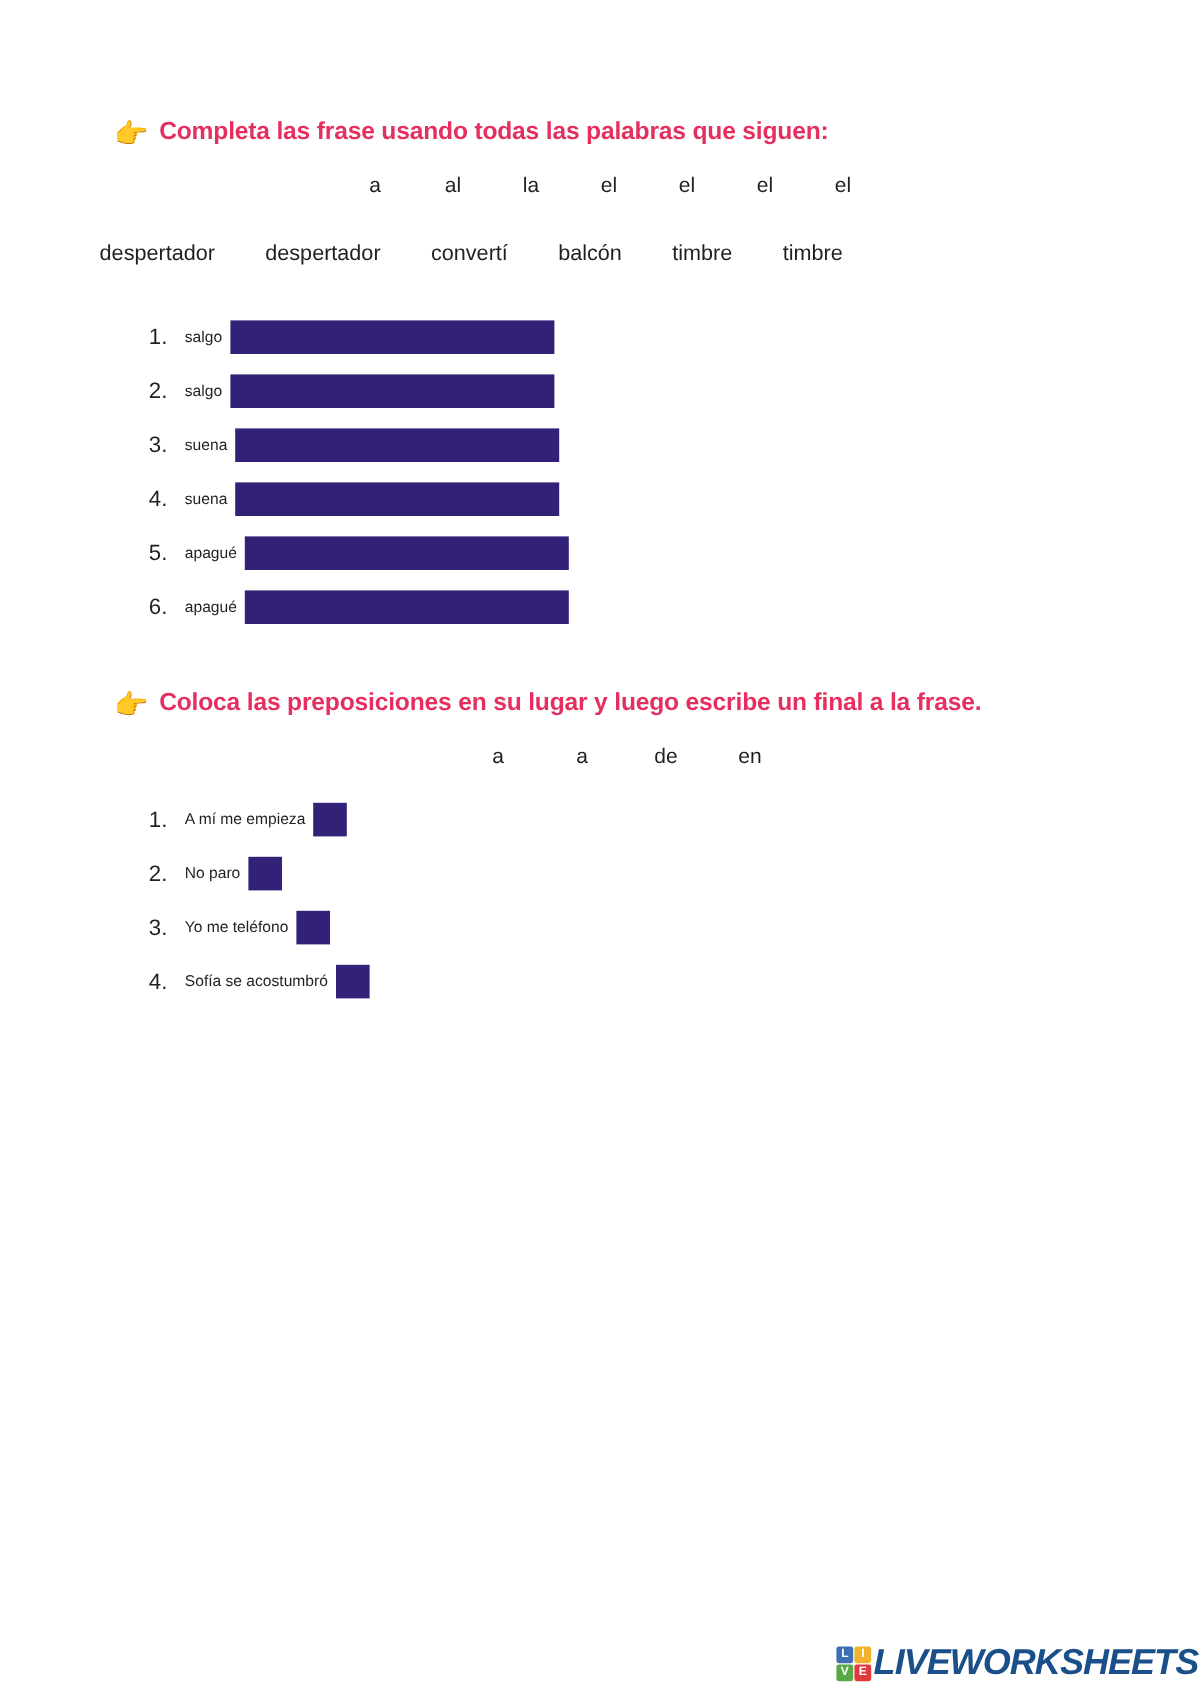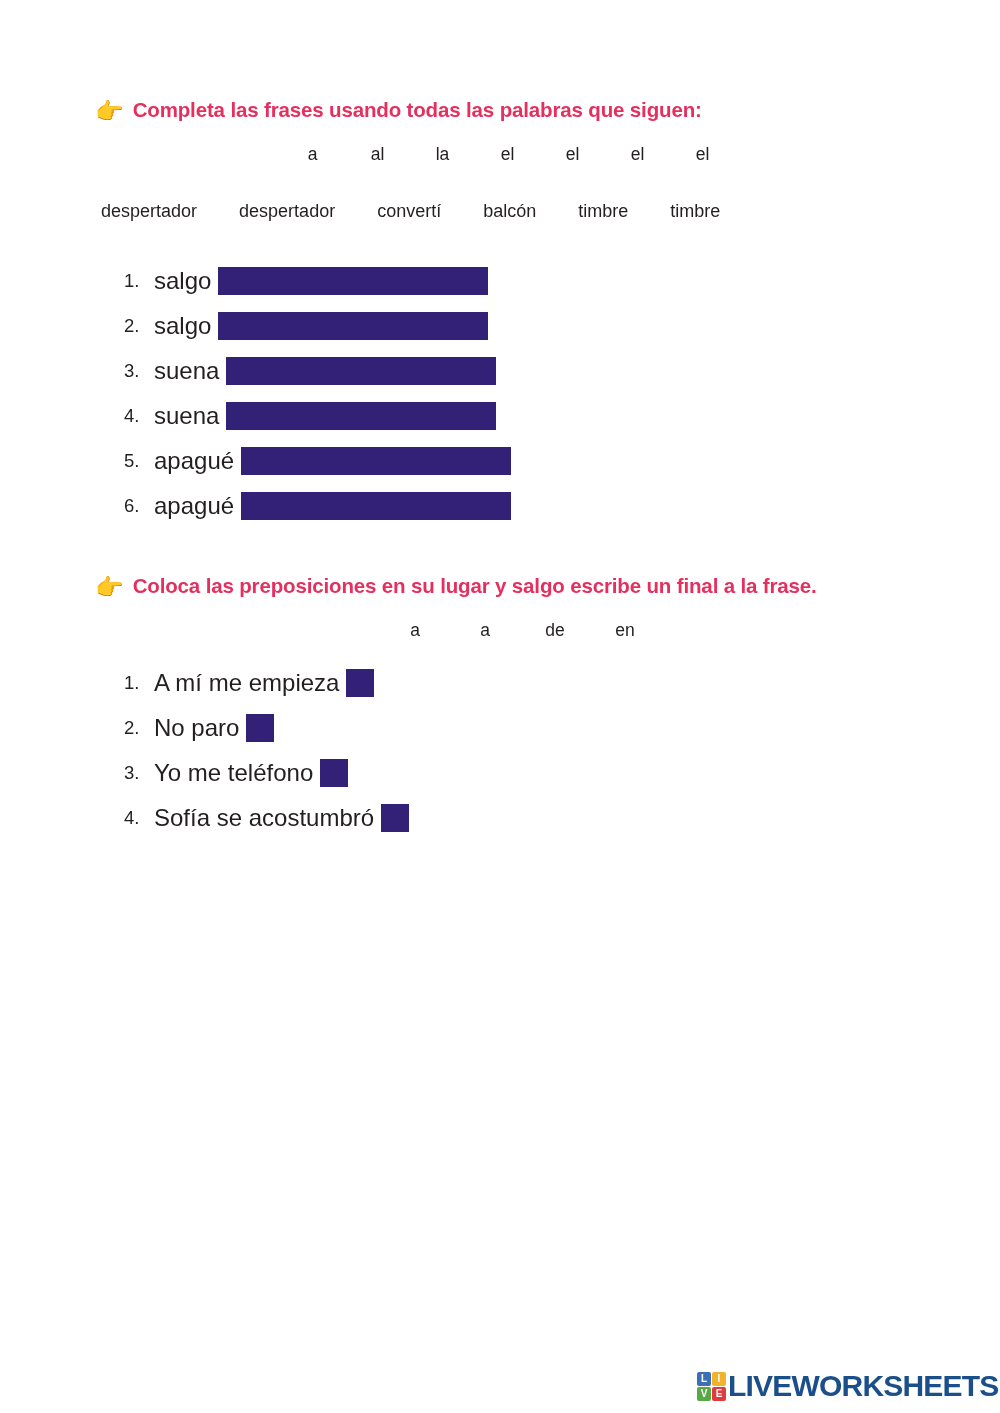--- a/index.html
+++ b/index.html
@@ -54,21 +54,21 @@
     display: flex;
     white-space: nowrap;
     font-size: 17.5px;
     color: #231f20;
   }
   .wordbank .word { display: inline-block; text-align: center; }
 
   #wordbank-articles { left: 280px; top: 144px; }
   #wordbank-articles .word { width: 65px; }
 
-  #wordbank-nouns { left: 101px; top: 201px; font-size: 18px; }
+  #wordbank-nouns { left: 83px; top: 201px; font-size: 18px; }
   #wordbank-nouns .word { margin-right: 42px; }
   #wordbank-nouns .word:last-child { margin-right: 2px; }
 
   #wordbank-preps { left: 380px; top: 620px; }
   #wordbank-preps .word { width: 70px; }
 
   
   .exercise { position: absolute; }
   #exercise-1 { left: 124px; top: 258px; }
   #exercise-2 { left: 124px; top: 660px; }
@@ -81,21 +81,21 @@
   #exercise-1 .ex-row { height: 45px; }
   #exercise-2 .ex-row { height: 45px; }
 
   .ex-num {
     font-size: 18.5px;
     color: #231f20;
     width: 30px;
     flex: 0 0 30px;
   }
   .ex-text {
-    font-size: 24px;
+    font-size: 13px;
     color: #231f20;
     margin-right: 7px;
   }
 
   .answer-box {
     display: inline-block;
     background: #332178;
     border: none;
     outline: none;
     vertical-align: middle;
@@ -132,30 +132,31 @@
   .tile-i { background: #f2b32c; }
   .tile-v { background: #58a846; }
   .tile-e { background: #e03a3e; }
 
   .logo-word {
     font-size: 30px;
     font-weight: 700;
     color: #1b4f8a;
     letter-spacing: -0.8px;
     line-height: 1;
+    font-style: italic;
   }
 </style>
 </head>
 <body>
 
 <div class="sheet">
 
   <div class="instruction" id="instruction-1">
     <span class="hand-icon">👉</span>
-    <span class="txt">Completa las frases usando todas las palabras que siguen:</span>
+    <span class="txt">Completa las frase usando todas las palabras que siguen:</span>
   </div>
 
   <div class="wordbank" id="wordbank-articles">
     <span class="word">a</span>
     <span class="word">al</span>
     <span class="word">la</span>
     <span class="word">el</span>
     <span class="word">el</span>
     <span class="word">el</span>
     <span class="word">el</span>
@@ -198,21 +199,21 @@
     </div>
     <div class="ex-row">
       <span class="ex-num">6.</span>
       <span class="ex-text">apagué</span>
       <span class="answer-box long"></span>
     </div>
   </div>
 
   <div class="instruction" id="instruction-2">
     <span class="hand-icon">👉</span>
-    <span class="txt">Coloca las preposiciones en su lugar y salgo escribe un final a la frase.</span>
+    <span class="txt">Coloca las preposiciones en su lugar y luego escribe un final a la frase.</span>
   </div>
 
   <div class="wordbank" id="wordbank-preps">
     <span class="word">a</span>
     <span class="word">a</span>
     <span class="word">de</span>
     <span class="word">en</span>
   </div>
 
   <div class="exercise" id="exercise-2">

